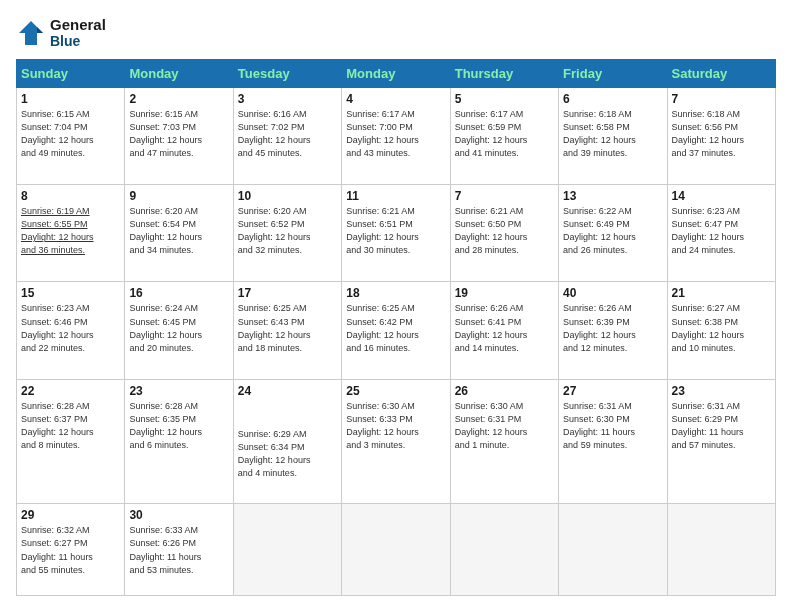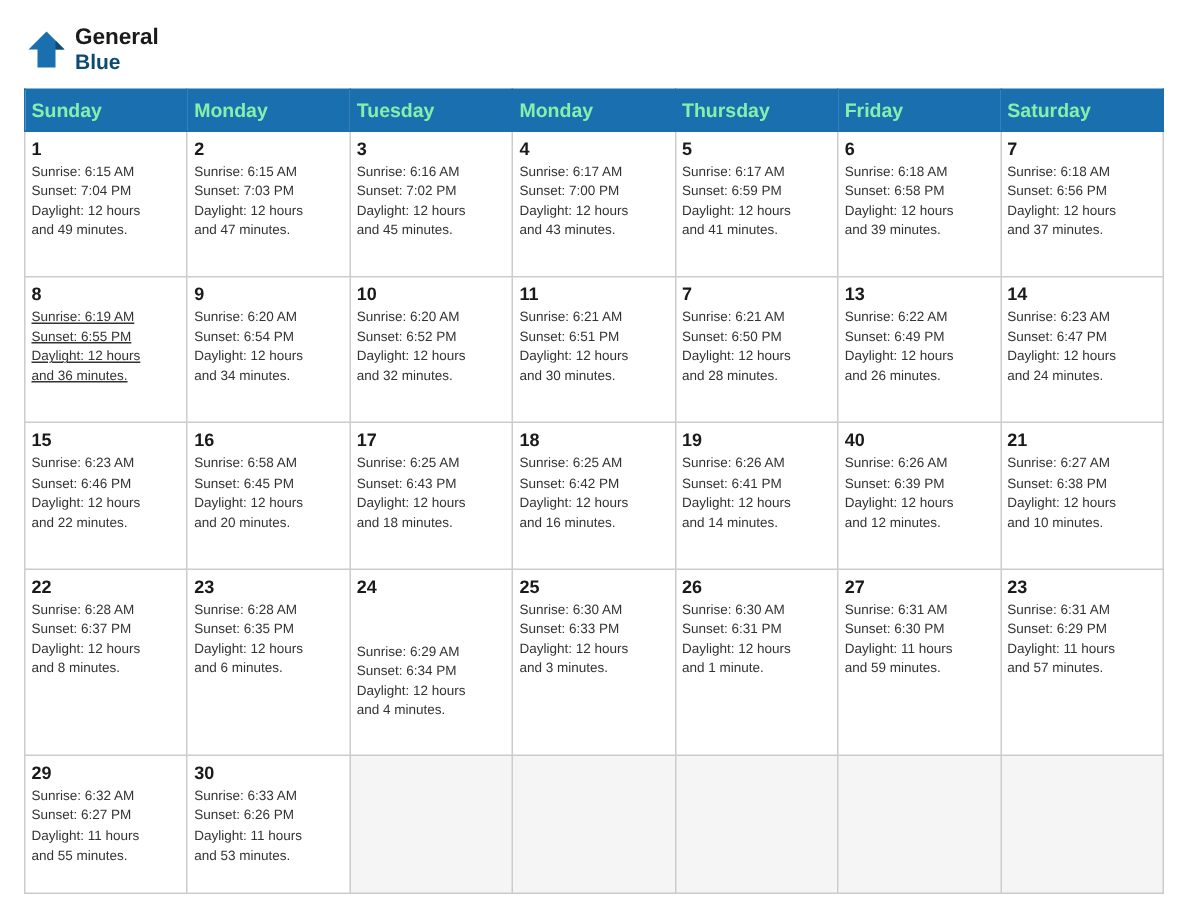--- a/index.html
+++ b/index.html
@@ -227,21 +227,21 @@
         <tr>
           <td>
             <span class="day-num">15</span>
             <div class="day-info" style="white-space: pre-line;">Sunrise: 6:23 AM
 Sunset: 6:46 PM
 Daylight: 12 hours
 and 22 minutes.</div>
           </td>
           <td>
             <span class="day-num">16</span>
-            <div class="day-info" style="white-space: pre-line;">Sunrise: 6:58 AM
+            <div class="day-info" style="white-space: pre-line;">Sunrise: 6:24 AM
 Sunset: 6:45 PM
 Daylight: 12 hours
 and 20 minutes.</div>
           </td>
           <td>
             <span class="day-num">17</span>
             <div class="day-info" style="white-space: pre-line;">Sunrise: 6:25 AM
 Sunset: 6:43 PM
 Daylight: 12 hours
 and 18 minutes.</div>

